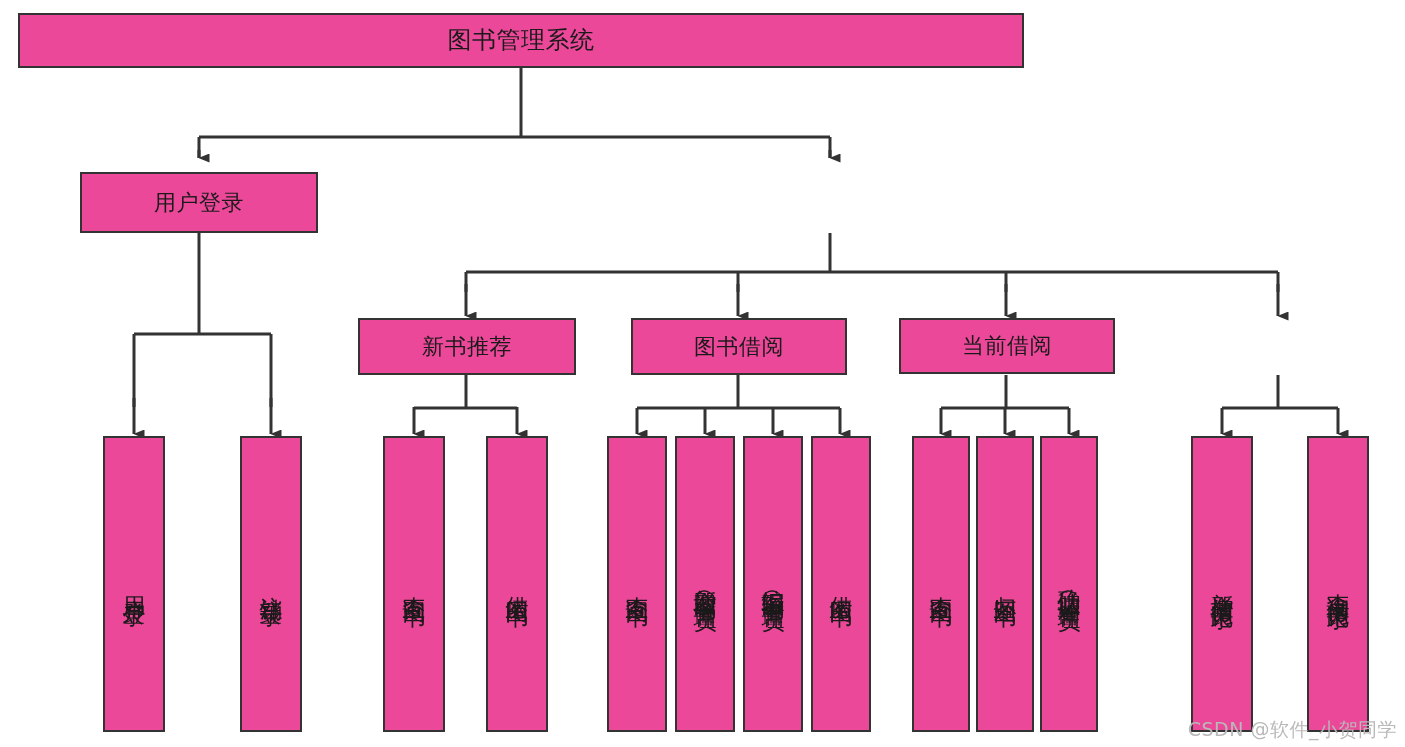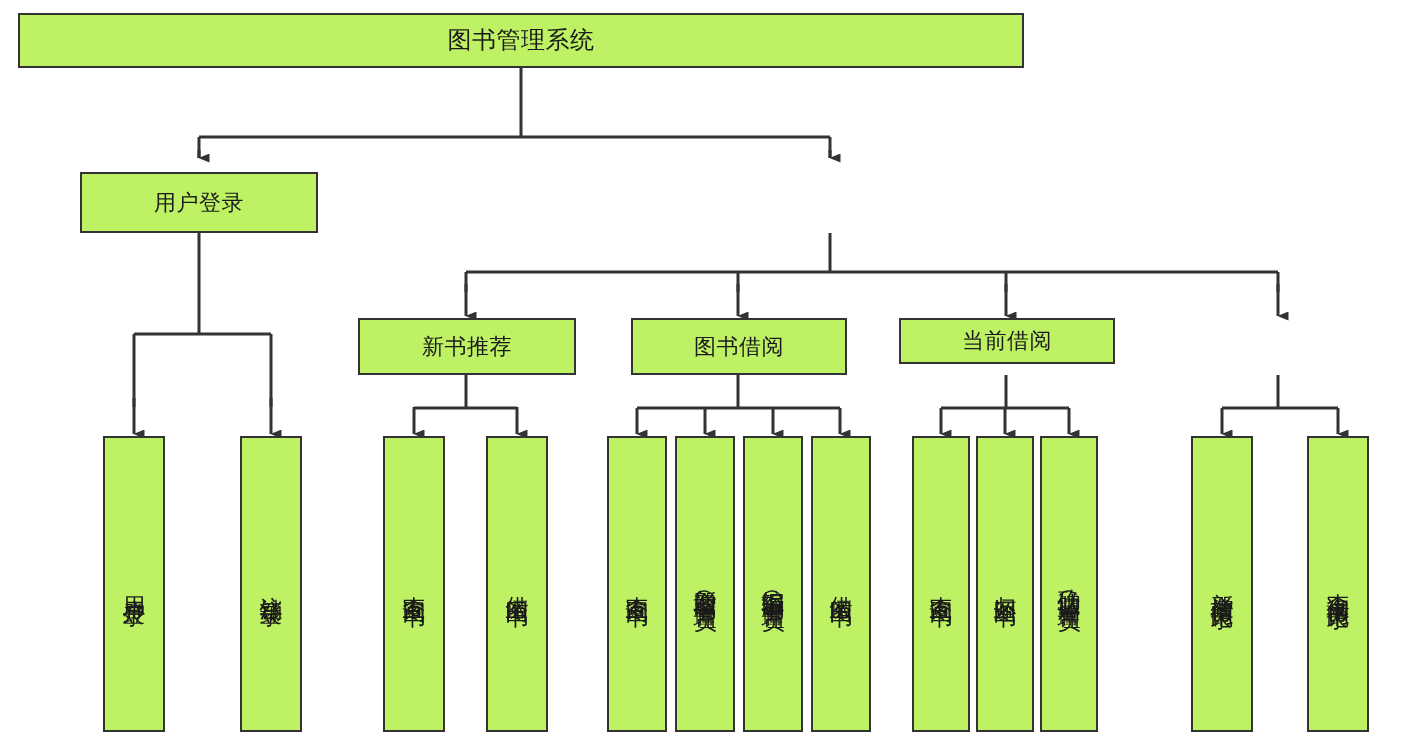--- a/index.html
+++ b/index.html
@@ -23,21 +23,21 @@
     position: absolute;
     left: 0;
     top: 0;
     width: 1405px;
     height: 747px;
     pointer-events: none;
   }
   .node {
     position: absolute;
     box-sizing: border-box;
-    background: #bef264;
+    background: #ec4899;
     border: 2px solid #333333;
     display: flex;
     align-items: center;
     justify-content: center;
     text-align: center;
     z-index: 2;
   }
   .node .label {
     display: block;
     line-height: 1.18;
@@ -163,21 +163,21 @@
 
 
   <div class="node horiz" style="left:358px; top:318px; width:218px; height:57px;">
     <span class="label">新书推荐</span>
   </div>
 
   <div class="node horiz" style="left:631px; top:318px; width:216px; height:57px;">
     <span class="label">图书借阅</span>
   </div>
 
-  <div class="node horiz" style="left:899px; top:318px; width:216px; height:46px;">
+  <div class="node horiz" style="left:899px; top:318px; width:216px; height:56px;">
     <span class="label">当前借阅</span>
   </div>
 
 
   <div class="node vert" style="left:103px; top:436px; width:62px; height:296px;">
     <span class="label">用户登录</span>
   </div>
 
   <div class="node vert" style="left:240px; top:436px; width:62px; height:296px;">
     <span class="label">注销登录</span>
@@ -220,14 +220,15 @@
   </div>
 
   <div class="node vert" style="left:1191px; top:436px; width:62px; height:296px;">
     <span class="label">新增借阅记录</span>
   </div>
 
   <div class="node vert" style="left:1307px; top:436px; width:62px; height:296px;">
     <span class="label">查询借阅记录</span>
   </div>
 
+  <div class="watermark">CSDN @软件_小贺同学</div>
 
 </div>
 
 </body></html>

